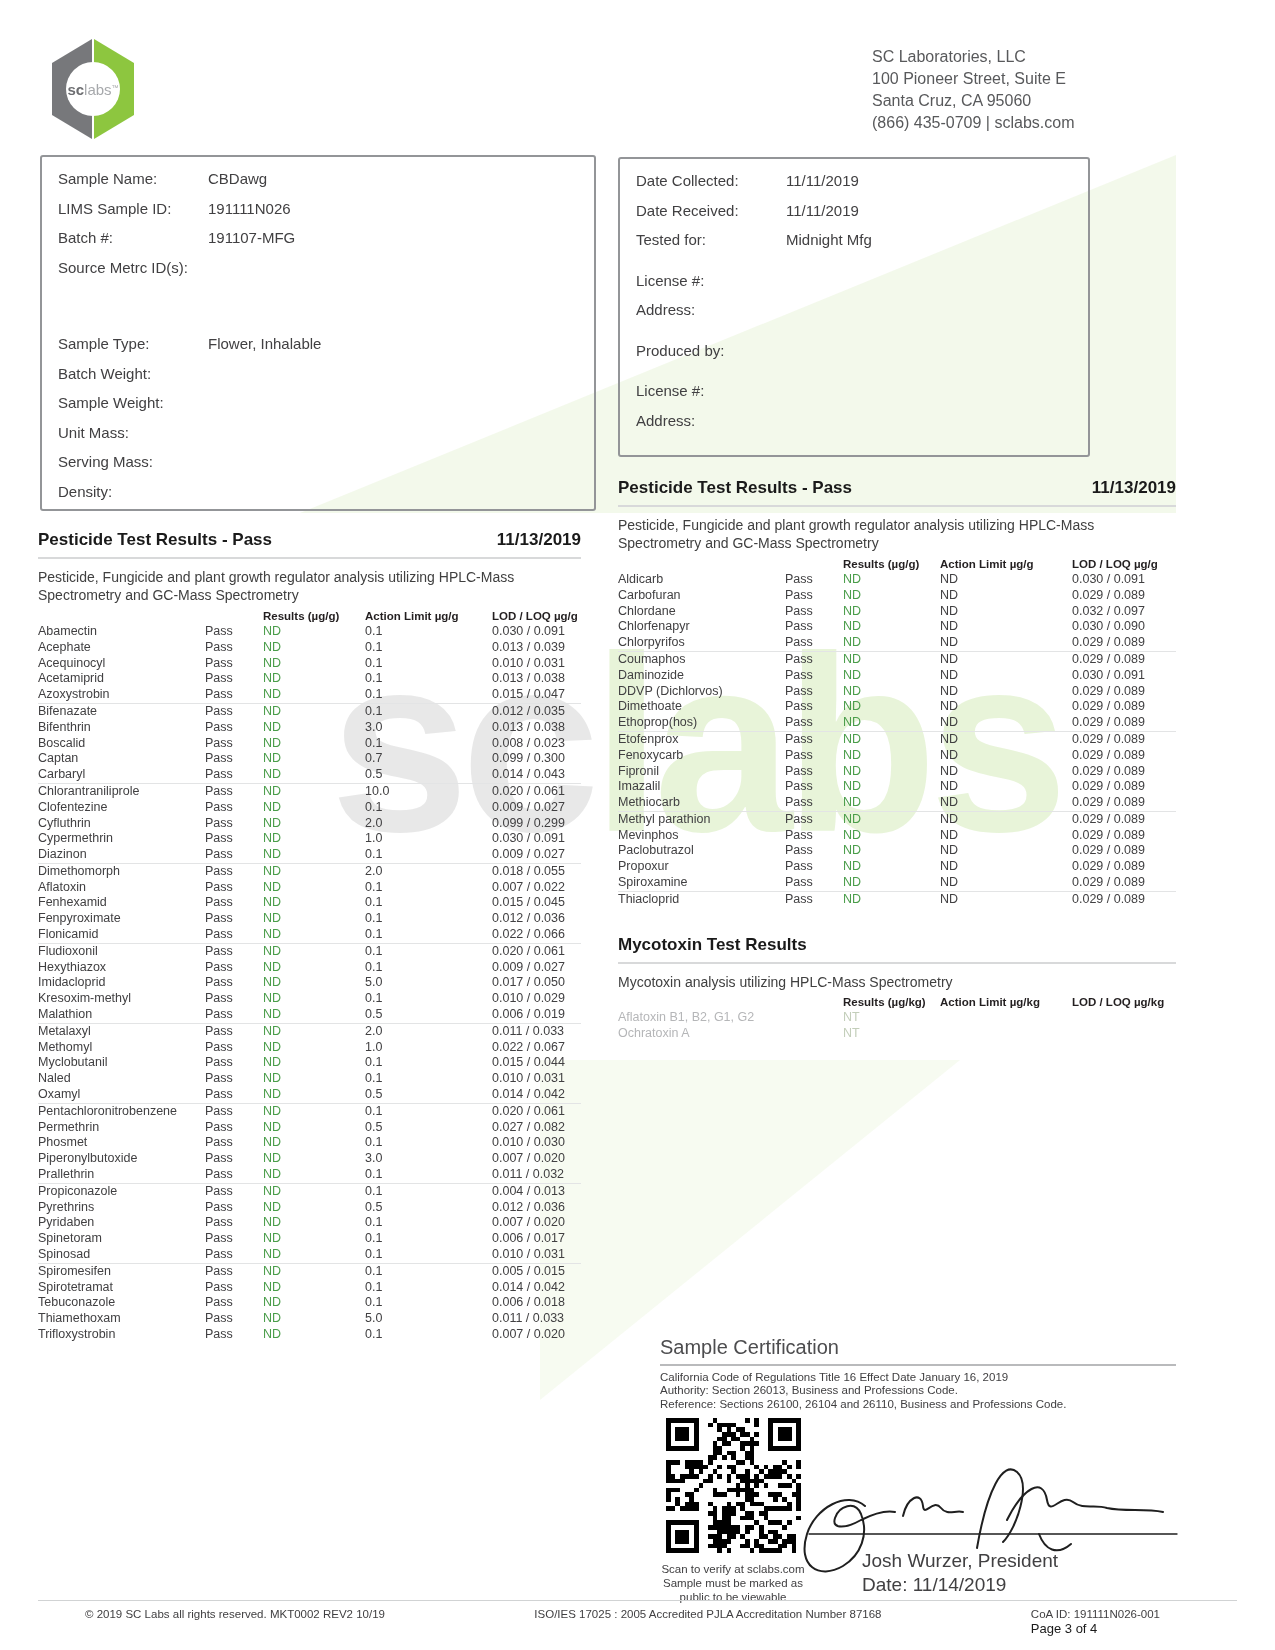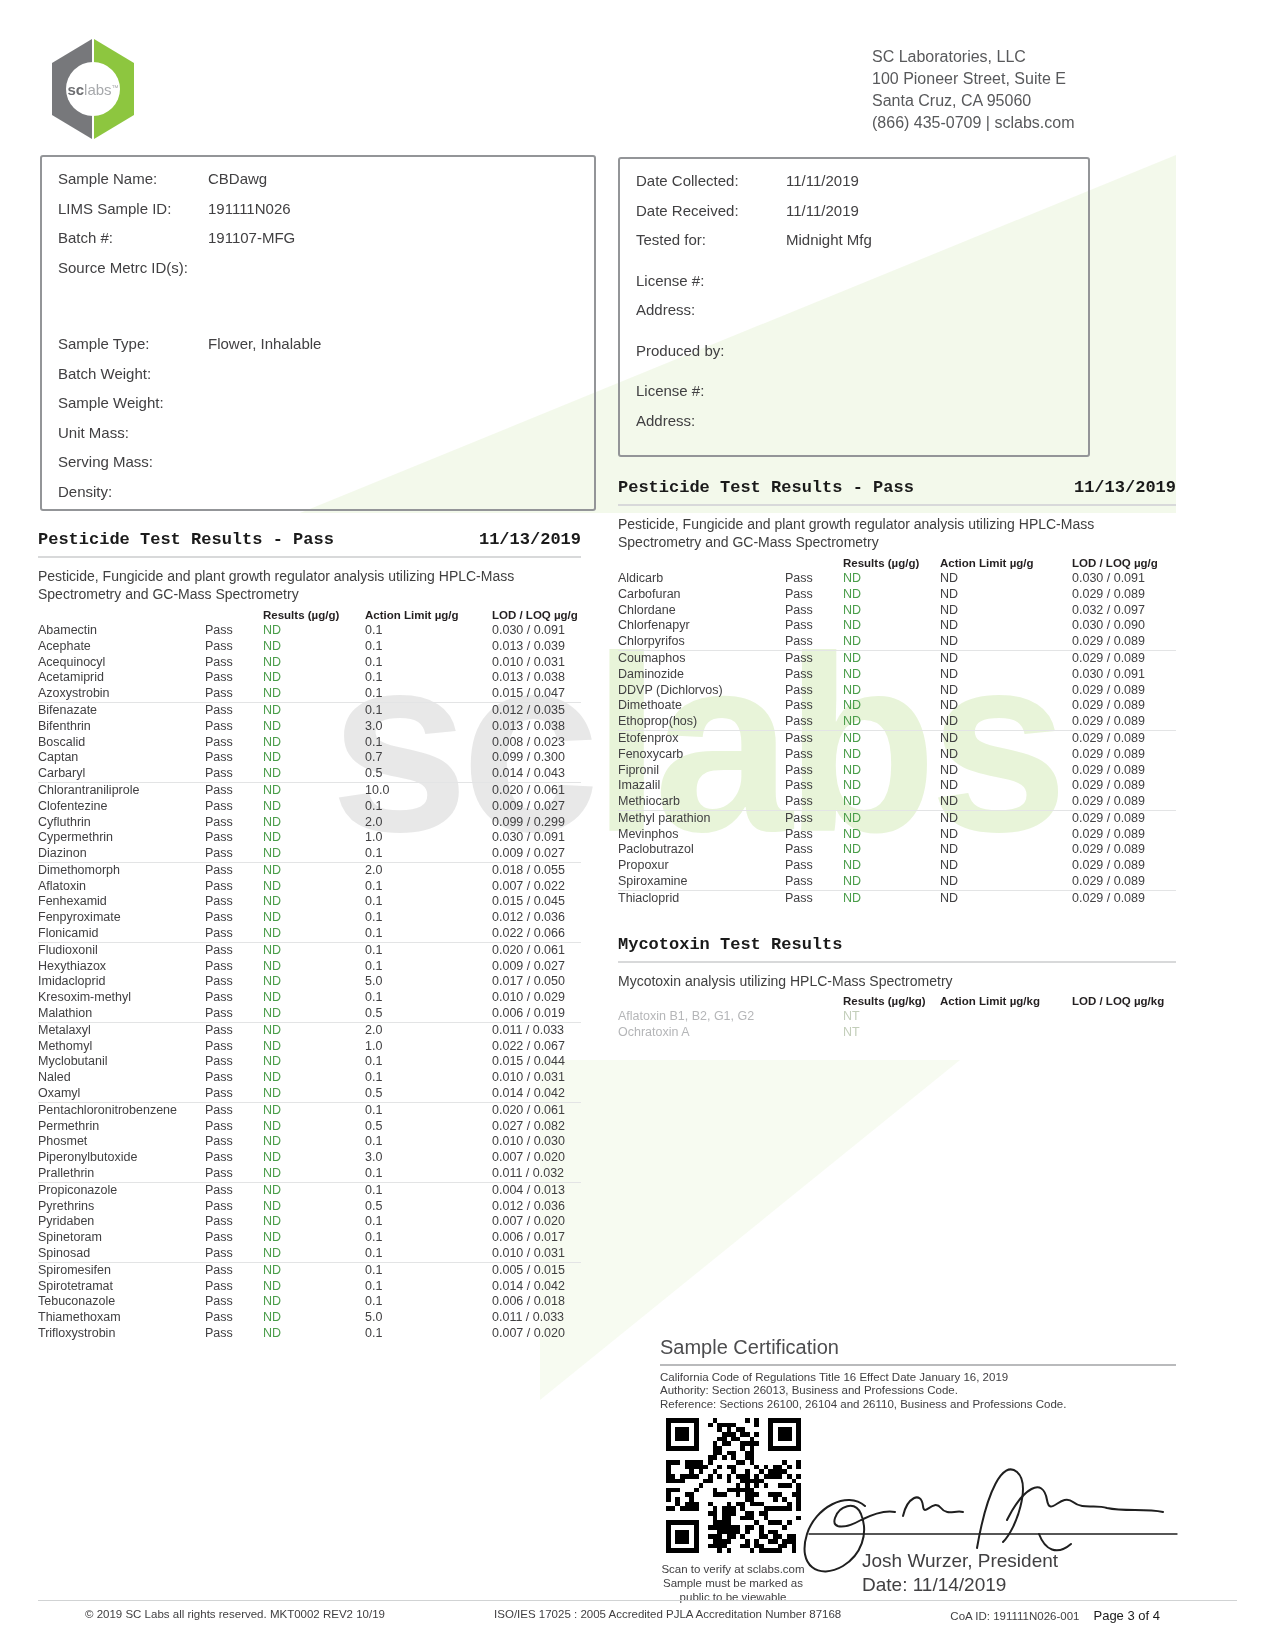--- a/index.html
+++ b/index.html
@@ -32,21 +32,21 @@
   .flabel{width:150px;flex-shrink:0;}
   .fvalue{flex:1;}
   .box-left .fgroup + .fgroup{margin-top:47px;}
   .box-right .fgroup + .fgroup{margin-top:11px;}
 
   
   .sec-left{left:38px;top:530px;width:543px;}
   .sec-right{left:618px;top:478px;width:558px;}
   .sec-myco{left:618px;top:935px;width:558px;}
   .sec-head{display:flex;justify-content:space-between;align-items:baseline;
-            font-size:17px;font-weight:bold;color:#1a1a1a;font-family:Liberation Mono, monospace;}
+            font-size:17px;font-weight:bold;color:#1a1a1a;}
   .sec-rule{height:2px;background:#d8d9da;margin-top:7px;margin-bottom:9px;}
   .sec-desc{font-size:14px;line-height:1.32;color:#404040;}
   .sec-left .sec-desc{width:478px;}
   .sec-right .sec-desc{width:520px;}
   .thead{display:flex;font-size:11.5px;font-weight:bold;color:#231f20;margin-top:3px;line-height:16px;}
   .trow{display:flex;font-size:12.5px;line-height:15.8px;height:15.8px;}
   .trow span,.thead span{white-space:nowrap;flex-shrink:0;overflow:visible;}
   .col-name{width:167px;}
   .col-status{width:58px;}
   .col-result{width:102px;color:#4a9d4a;}
@@ -68,21 +68,21 @@
   .qr{left:666px;top:1418px;width:135px;height:135px;}
   .qr-caption{left:618px;top:1562px;width:230px;text-align:center;font-size:11.5px;line-height:1.22;color:#414042;}
   .sig-svg{left:795px;top:1448px;width:385px;height:126px;pointer-events:none;}
   .sig-name{left:862px;top:1550px;font-size:19px;color:#414042;}
   .sig-date{left:862px;top:1574px;font-size:19px;color:#414042;}
 
   
   .footer-rule{left:38px;top:1600px;width:1199px;height:1px;background:#d1d3d4;}
   .footer{left:85px;top:1608px;width:1075px;display:flex;justify-content:space-between;
           font-size:11.5px;color:#414042;}
-  .footer-right{display:flex;gap:14px;align-items:baseline;}
+  .footer-right{display:flex;gap:1px;align-items:baseline;flex-direction:column;}
   .footer-page{font-weight:normal;font-size:13px;color:#1a1a1a;}
 </style>
 </head>
 <body>
 
 <div class="page">
 
   <div class="wm wm-tri1"></div>
   <div class="wm wm-tri2"></div>
   <div class="wm wm-text"><span class="wm-sc">sc</span><span class="wm-labs">labs</span></div>

